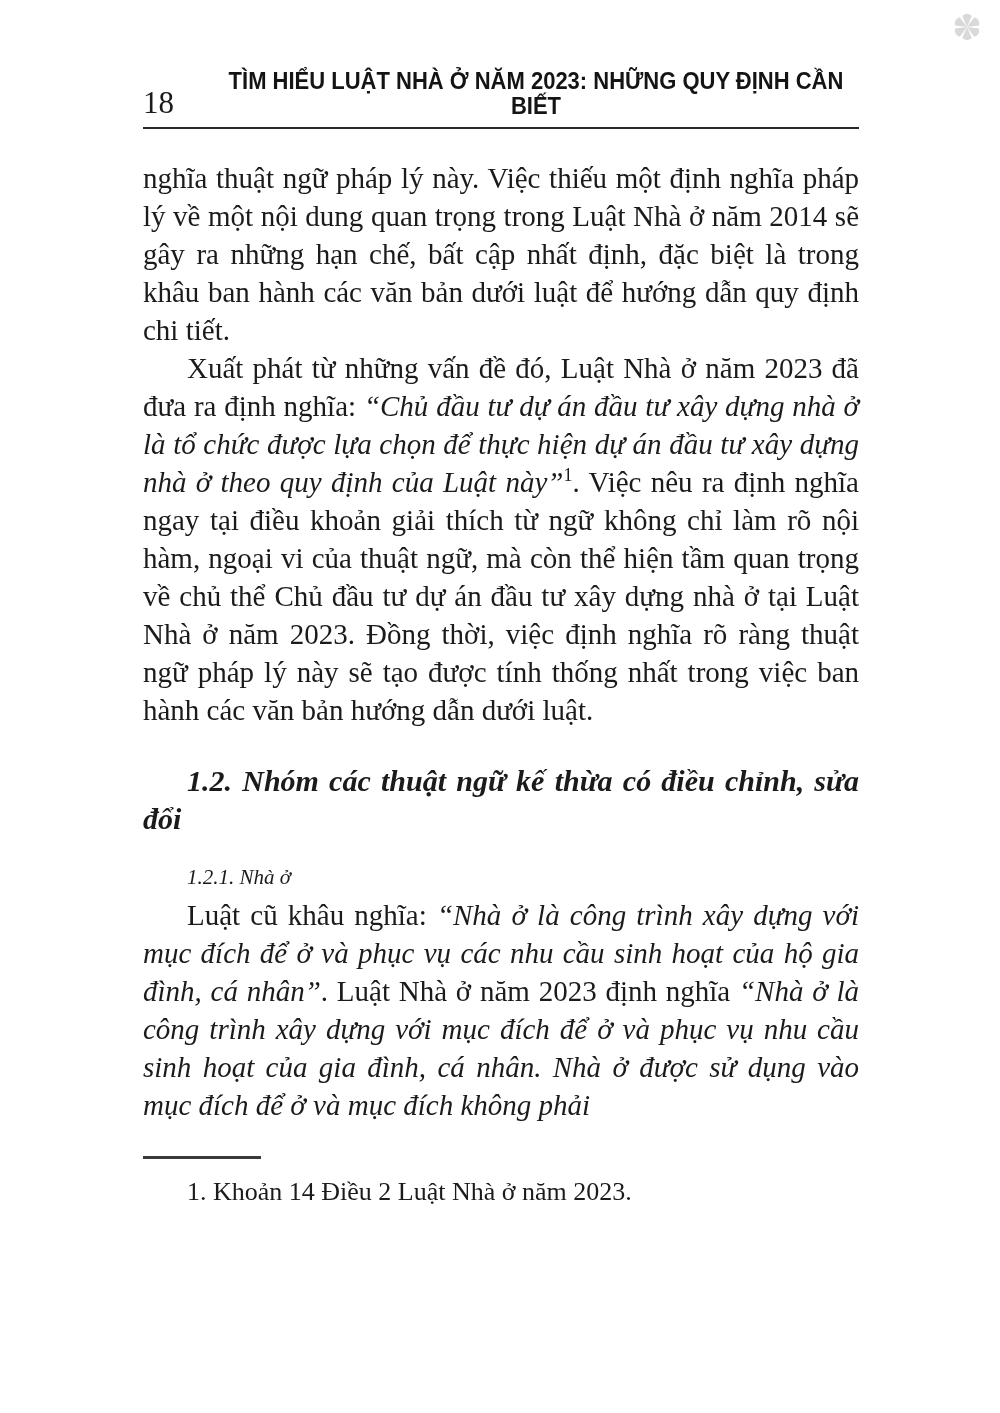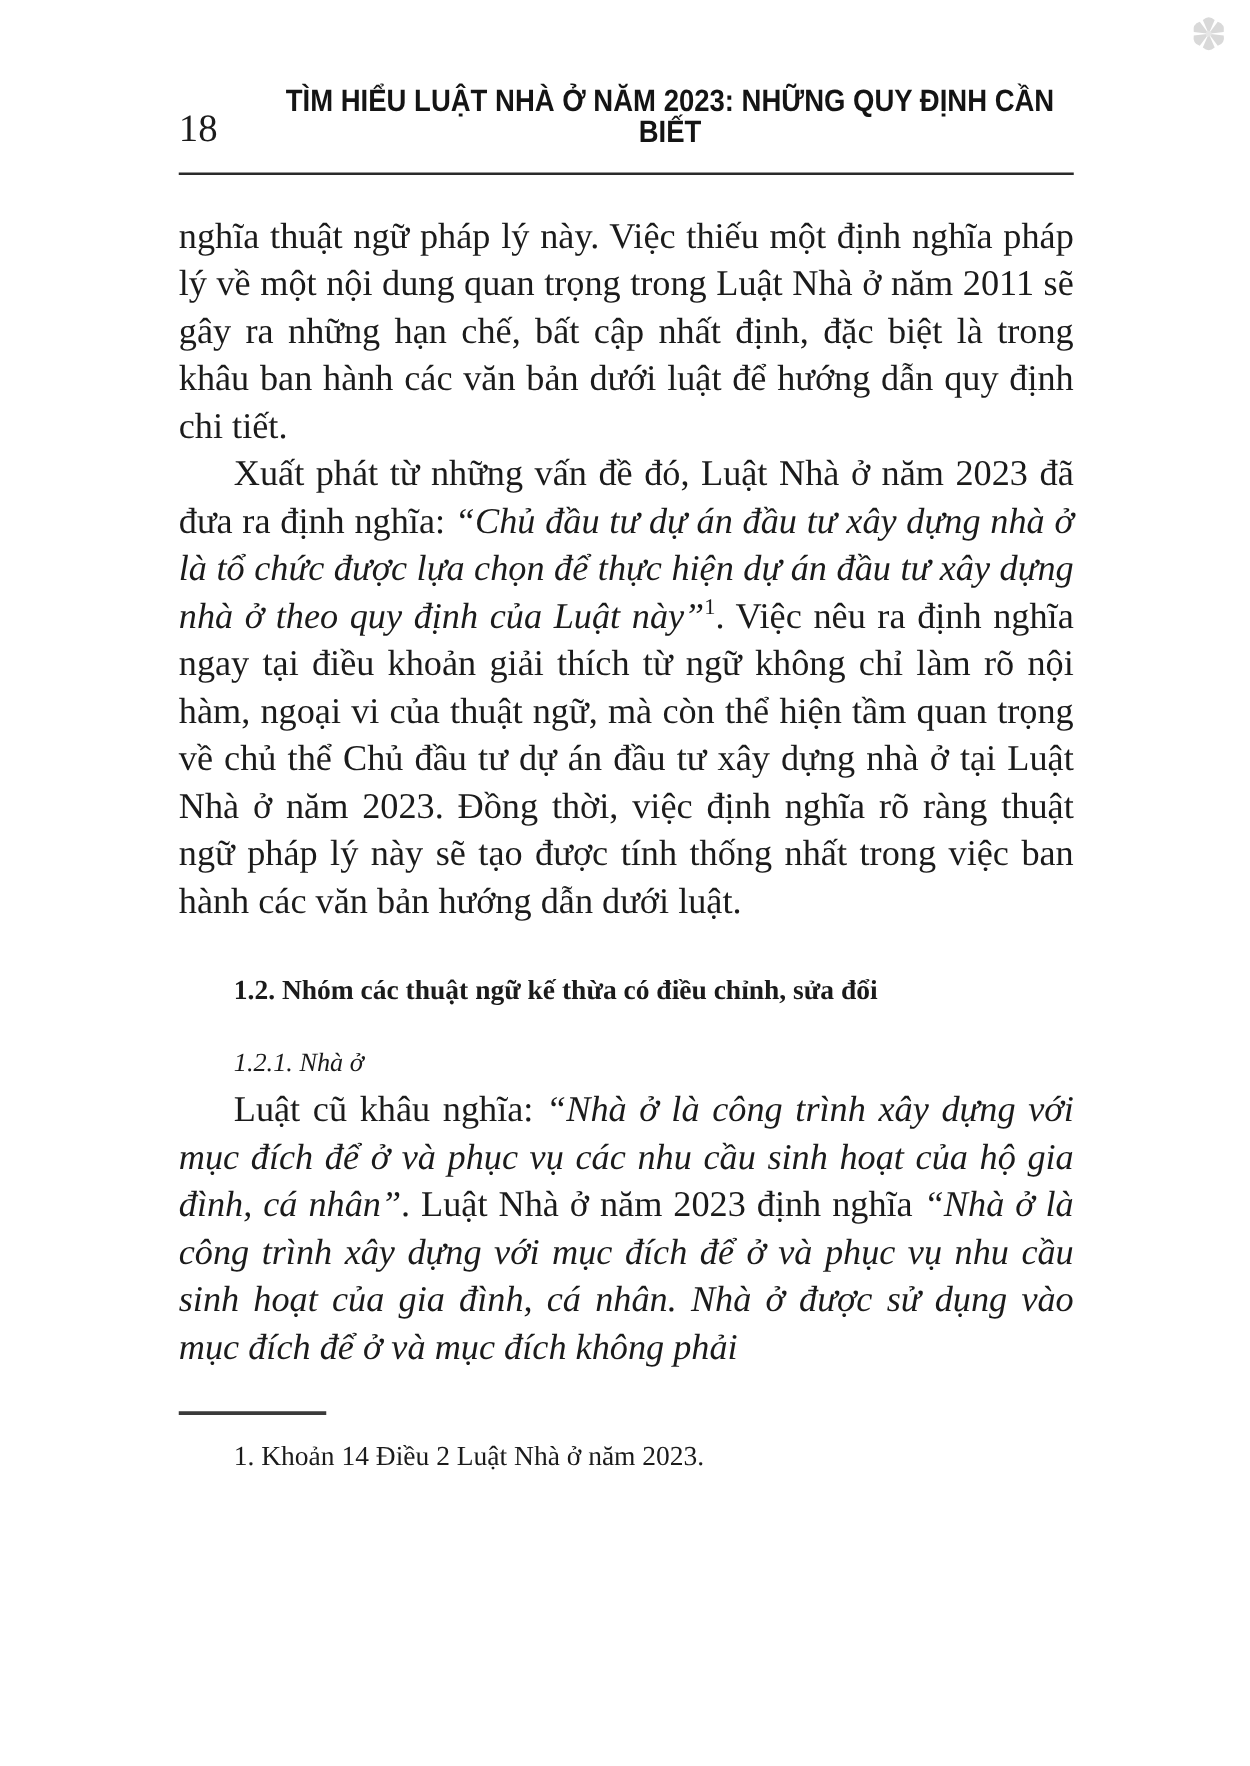--- a/index.html
+++ b/index.html
@@ -26,21 +26,21 @@
   .content {
     position: absolute;
     left: 143px;
     width: 716px;
     top: 0;
   }
   .header {
     display: flex;
     align-items: flex-end;
     margin-top: 74px;
-    padding-bottom: 20px;
+    padding-bottom: 9px;
     border-bottom: 2px solid #2a2a2a;
   }
   .page-num {
     font-size: 31px;
     line-height: 1;
     min-width: 70px;
   }
   .header-title {
     flex: 1;
     text-align: center;
@@ -65,41 +65,42 @@
   p.indent { text-indent: 44px; }
   em { font-style: italic; }
   sup {
     font-size: 0.62em;
     line-height: 0;
     vertical-align: super;
   }
   .section-heading {
     margin-top: 33px !important;
     font-weight: 700;
-    font-size: 22px;
+    font-style: italic;
+    font-size: 30px;
     text-indent: 44px;
   }
   .sub-heading {
     margin-top: 20px !important;
     font-style: italic;
     font-size: 21px;
     text-indent: 44px;
   }
   .footnote-area {
     margin-top: 32px;
   }
   .footnote-rule {
     width: 118px;
     border: none;
     border-top: 3px solid #3a3a3a;
     margin: 0;
   }
   .footnote-text {
     margin: 16px 0 0 0;
-    font-size: 22px;
+    font-size: 26px;
     line-height: 34px;
     text-indent: 44px;
     text-align: left;
   }
 </style>
 </head>
 <body>
 
 <div class="page">
 
@@ -129,21 +130,21 @@
 
   <div class="content">
 
     <div class="header">
       <span class="page-num">18</span>
       <span class="header-title">TÌM HIỂU LUẬT NHÀ Ở NĂM 2023: NHỮNG QUY ĐỊNH CẦN BIẾT</span>
     </div>
 
     <div class="bodytext">
 
-      <p>nghĩa thuật ngữ pháp lý này. Việc thiếu một định nghĩa pháp lý về một nội dung quan trọng trong Luật Nhà ở năm 2011 sẽ gây ra những hạn chế, bất cập nhất định, đặc biệt là trong khâu ban hành các văn bản dưới luật để hướng dẫn quy định chi tiết.</p>
+      <p>nghĩa thuật ngữ pháp lý này. Việc thiếu một định nghĩa pháp lý về một nội dung quan trọng trong Luật Nhà ở năm 2014 sẽ gây ra những hạn chế, bất cập nhất định, đặc biệt là trong khâu ban hành các văn bản dưới luật để hướng dẫn quy định chi tiết.</p>
 
       <p class="indent"><span>Xuất phát từ những vấn đề đó, Luật Nhà ở năm 2023 đã đưa ra định nghĩa: </span><em>“Chủ đầu tư dự án đầu tư xây dựng nhà ở là tổ chức được lựa chọn để thực hiện dự án đầu tư xây dựng nhà ở theo quy định của Luật này”</em><sup>1</sup><span>. Việc nêu ra định nghĩa ngay tại điều khoản giải thích từ ngữ không chỉ làm rõ nội hàm, ngoại vi của thuật ngữ, mà còn thể hiện tầm quan trọng về chủ thể Chủ đầu tư dự án đầu tư xây dựng nhà ở tại Luật Nhà ở năm 2023. Đồng thời, việc định nghĩa rõ ràng thuật ngữ pháp lý này sẽ tạo được tính thống nhất trong việc ban hành các văn bản hướng dẫn dưới luật.</span></p>
 
       <p class="section-heading">1.2. Nhóm các thuật ngữ kế thừa có điều chỉnh, sửa đổi</p>
 
       <p class="sub-heading">1.2.1. Nhà ở</p>
 
       <p class="indent"><span>Luật cũ khâu nghĩa: </span><em>“Nhà ở là công trình xây dựng với mục đích để ở và phục vụ các nhu cầu sinh hoạt của hộ gia đình, cá nhân”</em><span>. Luật Nhà ở năm 2023 định nghĩa </span><em>“Nhà ở là công trình xây dựng với mục đích để ở và phục vụ nhu cầu sinh hoạt của gia đình, cá nhân. Nhà ở được sử dụng vào mục đích để ở và mục đích không phải</em></p>
 
     </div>

